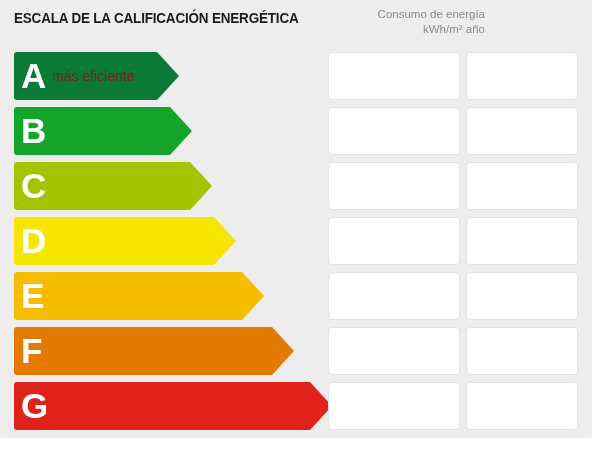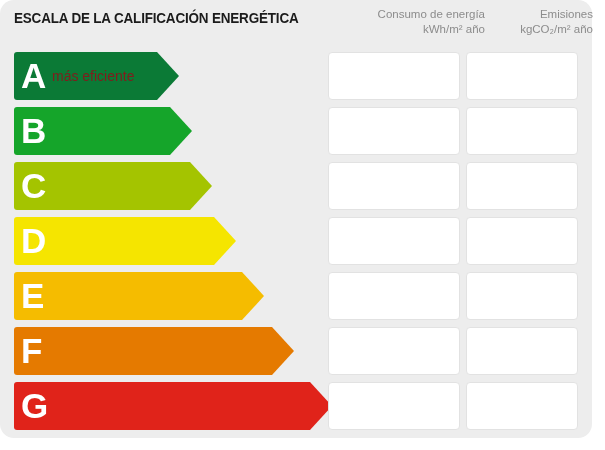--- a/index.html
+++ b/index.html
@@ -16,21 +16,21 @@
   }
 
   
   #card {
     position: absolute;
     left: 0px;
     top: 0px;
     width: 592px;
     height: 438px;
     background: #ededed;
-    border-radius: 14px;
+    border-radius: 2px;
     box-sizing: border-box;
   }
 
   
   #header {
     position: absolute;
     left: 0; top: 0;
     width: 592px;
     height: 48px;
   }
@@ -126,24 +126,20 @@
 <div id="card">
 
   <div id="header">
     <div id="chart-title">ESCALA DE LA CALIFICACIÓN ENERGÉTICA</div>
 
     <div class="col-header" id="col-header-consumo">
       <span class="ch-line1">Consumo de energía</span>
       <span class="ch-line2">kWh/m² año</span>
     </div>
 
-    <div class="col-header" id="col-header-emisiones">
-      <span class="ch-line1">Emisiones</span>
-      <span class="ch-line2">kgCO₂/m² año</span>
-    </div>
   </div>
 
   <div id="rows-container">
       <div class="row" style="top: 52px;">
         <div class="band" style="width: 165px;">
           <div class="band-shape" style="background: rgb(11, 122, 54);"></div>
           <span class="band-letter">A</span>
           <span class="band-note">más eficiente</span>
         </div>
         <div class="cell cell-consumo"></div>

